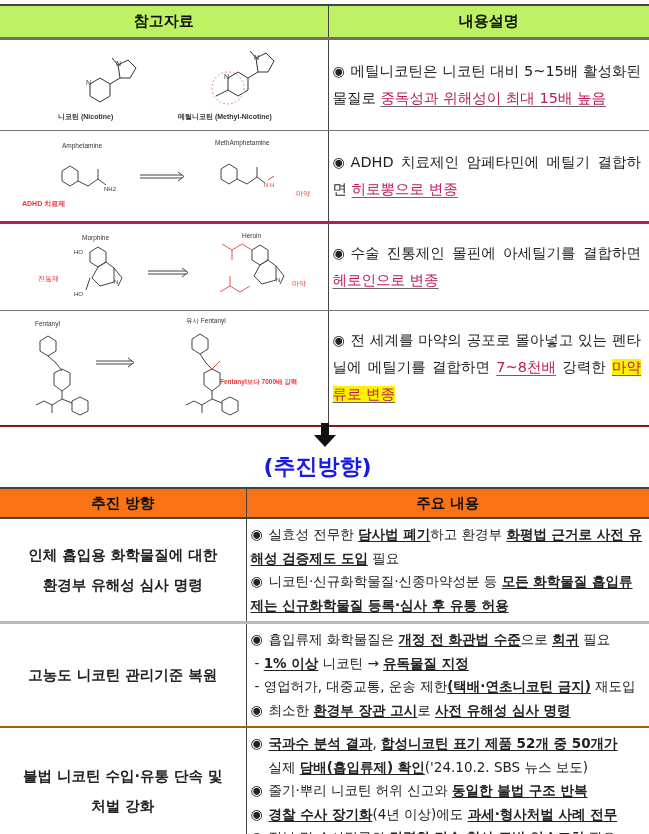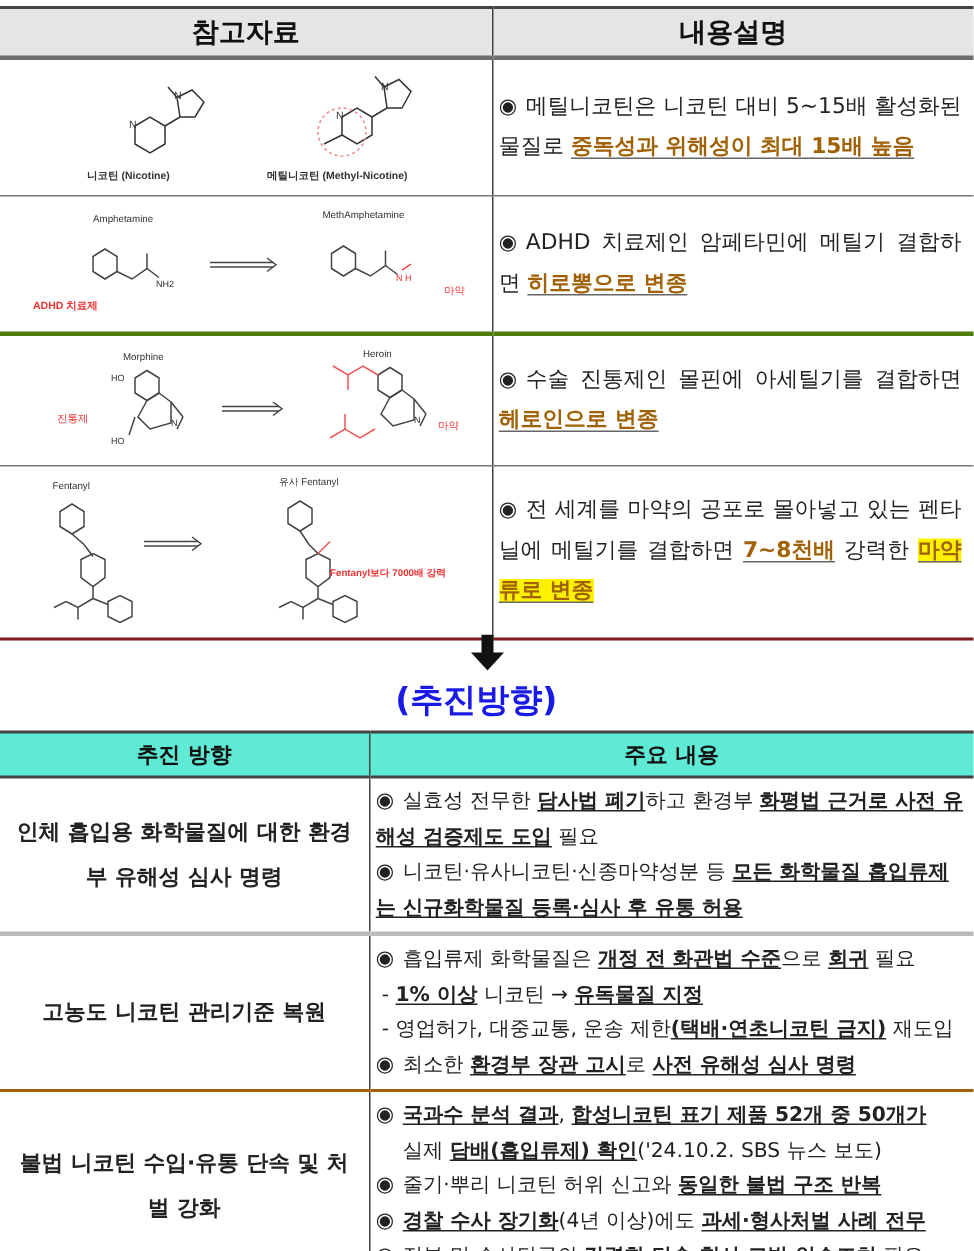--- a/index.html
+++ b/index.html
@@ -3,46 +3,46 @@
   <meta charset="utf-8">
   <style>
     * { box-sizing: border-box; margin: 0; padding: 0; }
     body {
       width: 649px; height: 834px; background: #ffffff; overflow: hidden;
       font-family: "DejaVu Sans", "Liberation Sans", sans-serif; color: #222;
     }
     table { border-collapse: collapse; width: 649px; table-layout: fixed; }
     .t1 { position: absolute; top: 4px; left: 0; }
     .t1 th {
-      background: #e5e5e5; height: 33px; font-size: 18px; font-weight: bold;
+      background: #bef264; height: 33px; font-size: 15px; font-weight: bold;
       border-top: 2px solid #444; border-bottom: 3px solid #6e6e6e; color: #111;
     }
     .t1 th.left { border-right: 1px solid #444; }
     .t1 td { border-bottom: 1px solid #777; vertical-align: middle; }
     .t1 td.img { border-right: 1px solid #444; position: relative; }
     .t1 tr.last td { border-bottom: 2px solid #7f1d1d; }
-    .t1 tr.light td { border-bottom: 3px solid #4d7c0f; }
+    .t1 tr.light td { border-bottom: 3px solid #be185d; }
     .desc { padding: 4px 8px 4px 4px; font-size: 14.5px; line-height: 27px; text-align: justify; }
     .bullet { display: inline-block; width: 18px; font-size: 14px; }
-    .red { color: #a16207; font-weight: bold; text-decoration: underline; text-decoration-color: #666; text-underline-offset: 3px; }
+    .red { color: #be185d; font-weight: normal; text-decoration: underline; text-decoration-color: #666; text-underline-offset: 3px; }
     .hl { background: #fff200; }
 
     .arrow { position: absolute; top: 423px; left: 0; width: 649px; text-align: center; font-size: 26px; line-height: 26px; color: #111; }
     .section-title {
       position: absolute; top: 452px; left: 0; width: 635px; text-align: center;
       font-size: 22px; font-weight: bold; color: #1a1ae6;
     }
     .t2 { position: absolute; top: 487px; left: 0; }
     .t2 th {
-      background: #5eead4; height: 30px; font-size: 14.5px; font-weight: bold;
+      background: #f97316; height: 30px; font-size: 14.5px; font-weight: bold;
       border-top: 2px solid #444; border-bottom: 2px solid #444; color: #111;
     }
     .t2 th.left { border-right: 1px solid #444; }
     .t2 td { vertical-align: middle; border-bottom: 2px solid #a16207; }
-    .t2 td.dir { border-right: 1px solid #444; text-align: center; font-weight: bold; font-size: 14.5px; line-height: 30px; padding: 0 10px; }
+    .t2 td.dir { border-right: 1px solid #444; text-align: center; font-weight: bold; font-size: 14.5px; line-height: 30px; padding: 0 20px; }
     .t2 tr.r1 td { border-bottom: 3px solid #bbb; }
     .t2 tr.r3 td { border-bottom: 2px solid #444; }
     .content { padding: 4px 6px 4px 4px; font-size: 13.5px; line-height: 23.5px; margin-left: 39px; }
     .ul { font-weight: bold; text-decoration: underline; text-underline-offset: 2px; }
     .ind { padding-left: 4px; }
     .ind2 { padding-left: 18px; }
     svg text { font-family: "Liberation Sans", sans-serif; }
   </style>
 </head>
 <body>
@@ -204,21 +204,21 @@
     </colgroup>
   <tbody>
       <tr>
     <th class="left">추진 방향</th>
     <th>주요 내용</th>
   </tr>
   <tr class="r1" style="height:100px">
     <td class="dir">인체 흡입용 화학물질에 대한 환경부 유해성 심사 명령</td>
     <td class="content">
       <div><span class="bullet">◉</span><span>실효성 전무한 </span><span class="ul">담사법 폐기</span><span>하고 환경부 </span><span class="ul">화평법 근거로 사전 유해성 검증제도 도입</span><span> 필요</span></div>
-      <div><span class="bullet">◉</span><span>니코틴·유사니코틴·신종마약성분 등 </span><span class="ul">모든 화학물질 흡입류제는 신규화학물질 등록·심사 후 유통 허용</span></div>
+      <div><span class="bullet">◉</span><span>니코틴·신규화학물질·신종마약성분 등 </span><span class="ul">모든 화학물질 흡입류제는 신규화학물질 등록·심사 후 유통 허용</span></div>
     </td>
   </tr>
   <tr style="height:98px">
     <td class="dir">고농도 니코틴 관리기준 복원</td>
     <td class="content">
       <div><span class="bullet">◉</span><span>흡입류제 화학물질은 </span><span class="ul">개정 전 화관법 수준</span><span>으로 </span><span class="ul">회귀</span><span> 필요</span></div>
       <div class="ind"><span>- </span><span class="ul">1% 이상</span><span> 니코틴 → </span><span class="ul">유독물질 지정</span></div>
       <div class="ind"><span>- </span><span>영업허가, 대중교통, 운송 제한</span><span class="ul">(택배·연초니코틴 금지)</span><span> 재도입</span></div>
       <div><span class="bullet">◉</span><span>최소한 </span><span class="ul">환경부 장관 고시</span><span>로 </span><span class="ul">사전 유해성 심사 명령</span></div>
     </td>

